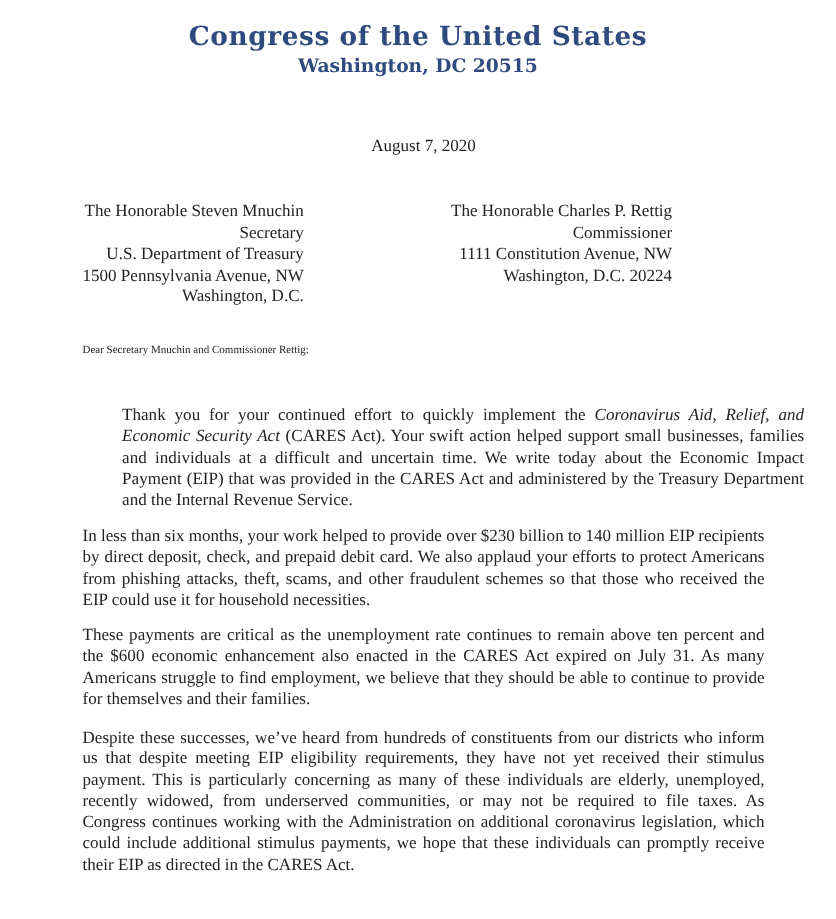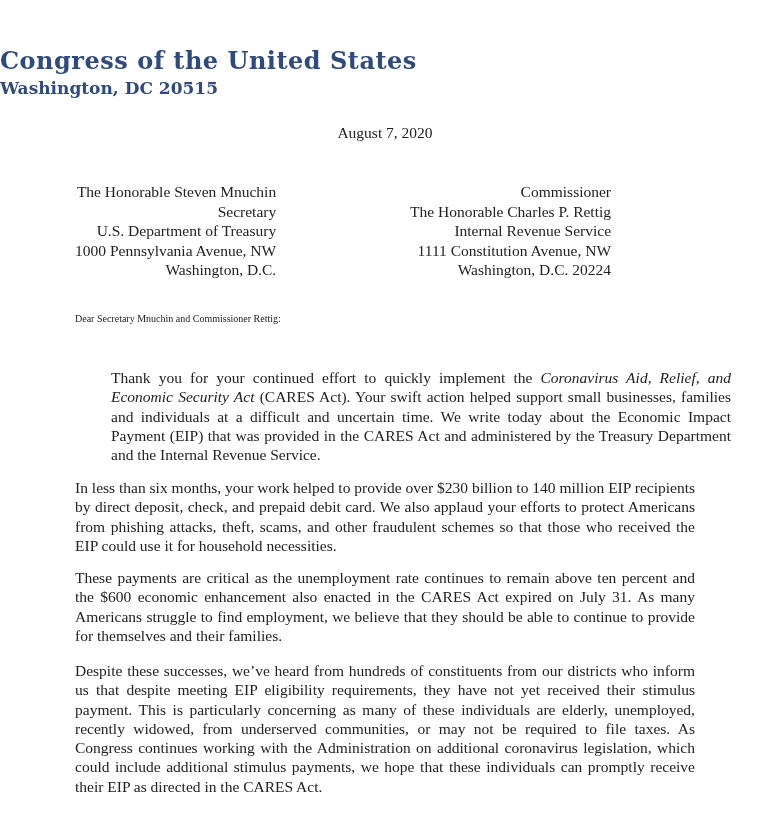--- a/index.html
+++ b/index.html
@@ -1,18 +1,18 @@
 <!DOCTYPE html>
 <html><head>
 <meta charset="utf-8">
 <style>
   html, body { margin: 0; padding: 0; background: #ffffff; }
   body { width: 760px; height: 835px; position: relative; overflow: hidden;
          font-family: "Liberation Serif", "DejaVu Serif", serif; color: #222; }
-  .letterhead { position: absolute; left: 0; width: 760px; text-align: left; color: #2f4a7e; font-weight: bold; font-family: "DejaVu Serif", "Liberation Serif", serif; margin-top: 28px; }
+  .letterhead { position: absolute; left: 0; width: 760px; text-align: center; color: #2f4a7e; font-weight: bold; font-family: "DejaVu Serif", "Liberation Serif", serif; }
   .lh-title { top: 18px; font-size: 24px; letter-spacing: 0.5px; }
   .lh-sub { top: 50px; font-size: 17px; }
   .date { position: absolute; top: 124px; left: 0; width: 770px; text-align: center; font-size: 15.5px; }
   .addr { position: absolute; top: 182px; font-size: 15.5px; line-height: 19.6px; text-align: right; }
   .addr-left { left: 75px; }
   .addr-right { left: 410px; }
   .addr div { white-space: nowrap; }
   .salutation { position: absolute; top: 313px; left: 75px; font-size: 10px; }
   .para { position: absolute; left: 75px; width: 620px; font-size: 15.5px; line-height: 19.3px; text-align: justify; }
   .p1 { top: 368px; margin-left: 36px; }
@@ -26,28 +26,27 @@
 
 <div class="letterhead lh-title">Congress of the United States</div>
 <div class="letterhead lh-sub">Washington, DC 20515</div>
 
 <div class="date">August 7, 2020</div>
 
 <div class="addr addr-left">
   <div>The Honorable Steven Mnuchin</div>
   <div>Secretary</div>
   <div>U.S. Department of Treasury</div>
-  <div>1000 Pennsylvania Avenue, NW</div>
+  <div>1500 Pennsylvania Avenue, NW</div>
   <div>Washington, D.C.</div>
 </div>
 
 <div class="addr addr-right">
+  <div>The Honorable Charles P. Rettig</div>
   <div>Commissioner</div>
-  <div>The Honorable Charles P. Rettig</div>
-  <div>Internal Revenue Service</div>
   <div>1111 Constitution Avenue, NW</div>
   <div>Washington, D.C. 20224</div>
 </div>
 
 <div class="salutation">Dear Secretary Mnuchin and Commissioner Rettig:</div>
 
 <div class="para p1"><span>Thank you for your continued effort to quickly implement the </span><em>Coronavirus Aid, Relief, and Economic Security Act</em><span> (CARES Act). Your swift action helped support small businesses, families and individuals at a difficult and uncertain time. We write today about the Economic Impact Payment (EIP) that was provided in the CARES Act and administered by the Treasury Department and the Internal Revenue Service.</span></div>
 
 <div class="para p2">In less than six months, your work helped to provide over $230 billion to 140 million EIP recipients by direct deposit, check, and prepaid debit card. We also applaud your efforts to protect Americans from phishing attacks, theft, scams, and other fraudulent schemes so that those who received the EIP could use it for household necessities.</div>
 <div class="para p3">These payments are critical as the unemployment rate continues to remain above ten percent and the $600 economic enhancement also enacted in the CARES Act expired on July 31. As many Americans struggle to find employment, we believe that they should be able to continue to provide for themselves and their families.</div>

